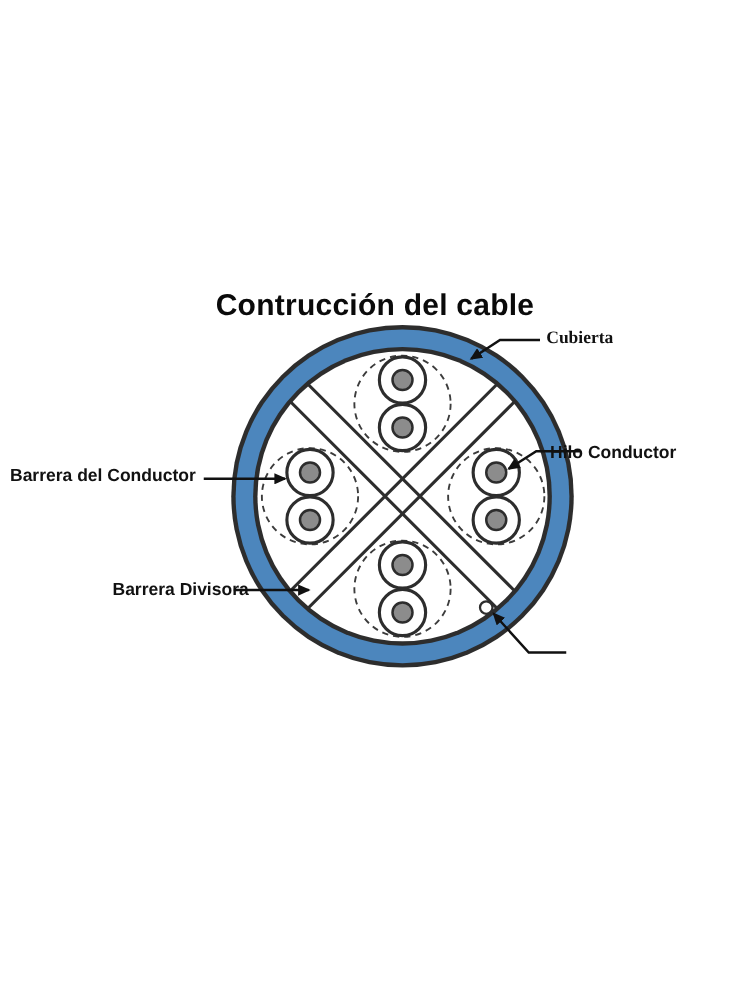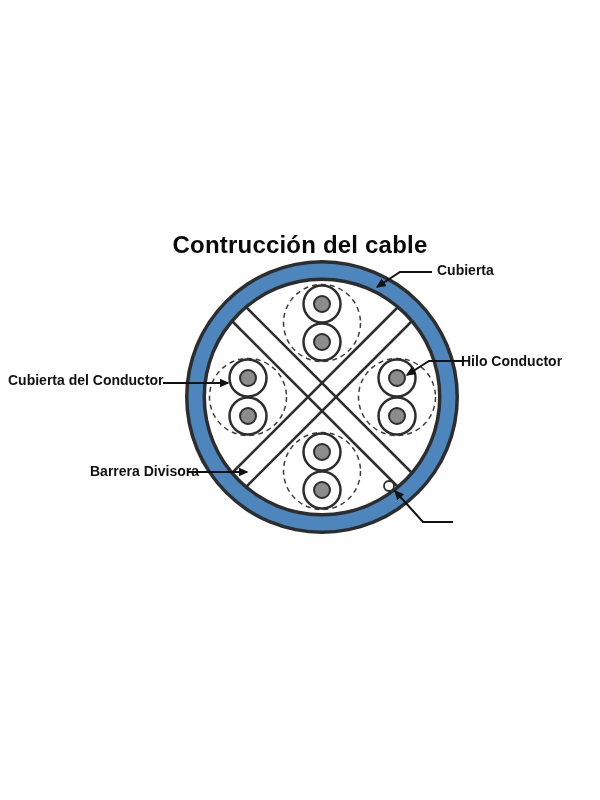--- a/index.html
+++ b/index.html
@@ -40,22 +40,22 @@
     top:0;
   }
   .label{
     position:absolute;
     font-size:14px;
     font-weight:bold;
     color:var(--label-color);
     white-space:nowrap;
     line-height:15px;
   }
-  .lbl-cubierta{left:437px;top:263px;}
-  .lbl-hilo{left:461px;top:354px;}
+  .lbl-cubierta{left:437px;top:263px;font-family:Liberation Serif, serif;}
+  .lbl-hilo{left:440px;top:354px;}
   .lbl-aislante{left:8px;top:373px;}
   .lbl-barrera{left:90px;top:464px;}
   .lbl-cordon{left:457px;top:512px;}
 
   .jacket-outer-dark{fill:var(--outline);}
   .jacket-blue{fill:var(--jacket-blue);}
   .jacket-inner-dark{fill:var(--outline);}
   .jacket-inner-white{fill:var(--background);}
   .divider-line{stroke:var(--outline);stroke-width:2.5;fill:none;}
   .pair-dashed{stroke:#3c3c3c;stroke-width:1.5;fill:none;stroke-dasharray:5 4;}
@@ -131,16 +131,16 @@
 
     <polyline class="leader" points="432,272 400,272 377,287" marker-end="url(#arrow)"></polyline>
     <polyline class="leader" points="464,361 429,361 407,375" marker-end="url(#arrow)"></polyline>
     <line class="leader" x1="163" y1="383" x2="228" y2="383" marker-end="url(#arrow)"></line>
     <line class="leader" x1="187" y1="472" x2="247" y2="472" marker-end="url(#arrow)"></line>
     <polyline class="leader" points="453,522 423,522 395,491" marker-end="url(#arrow)"></polyline>
   </svg>
 
   <div class="label lbl-cubierta">Cubierta</div>
   <div class="label lbl-hilo">Hilo Conductor</div>
-  <div class="label lbl-aislante">Cubierta del Conductor</div>
+  <div class="label lbl-aislante">Barrera del Conductor</div>
   <div class="label lbl-barrera">Barrera Divisora</div>
 
 </div>
 
 </body></html>

